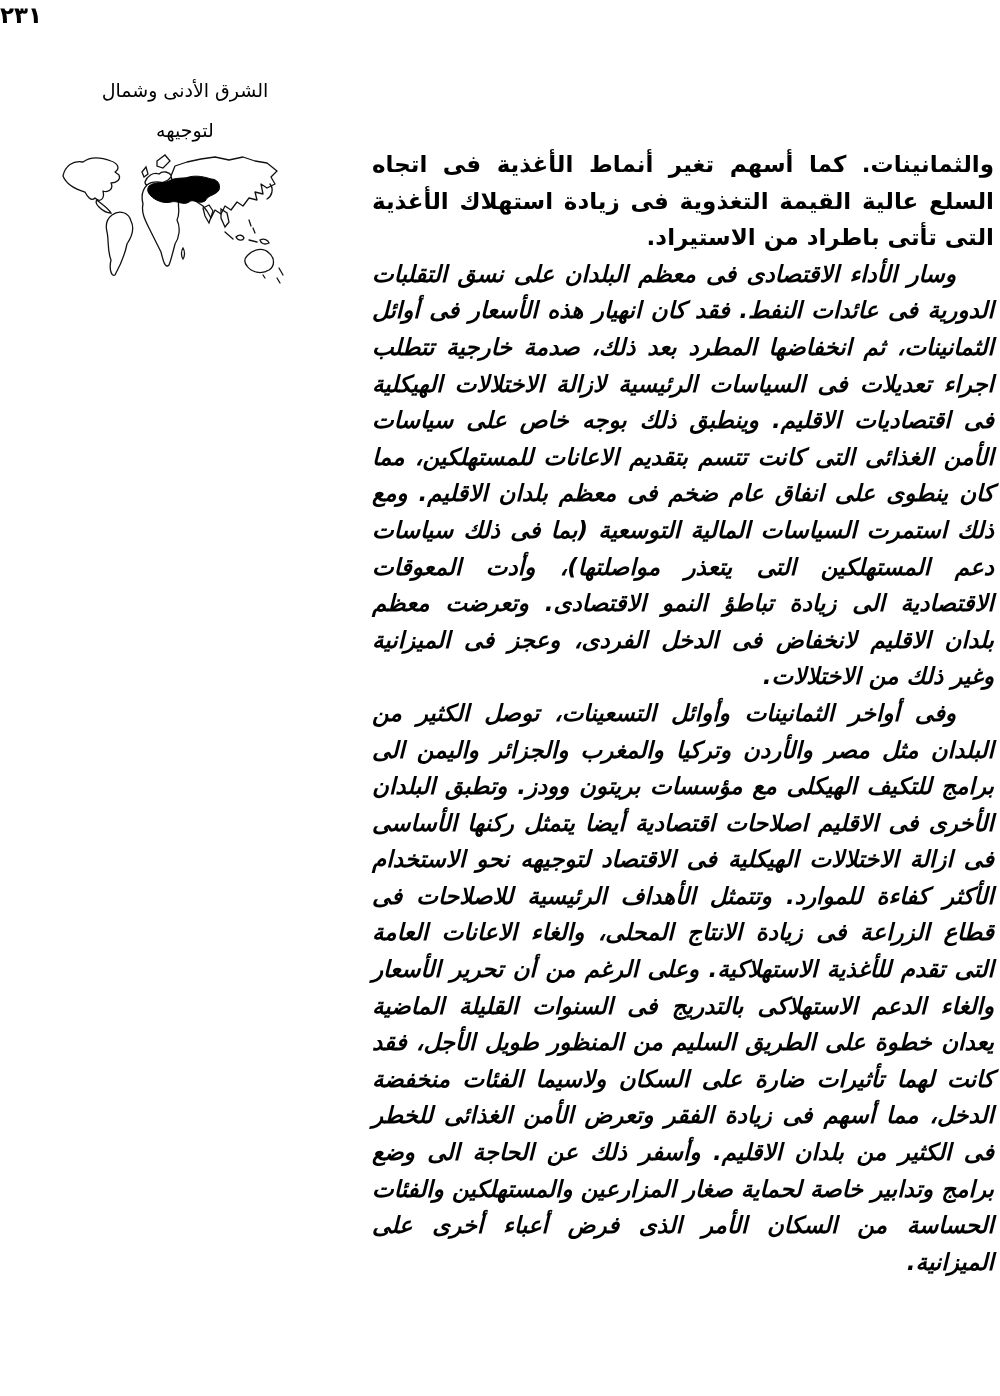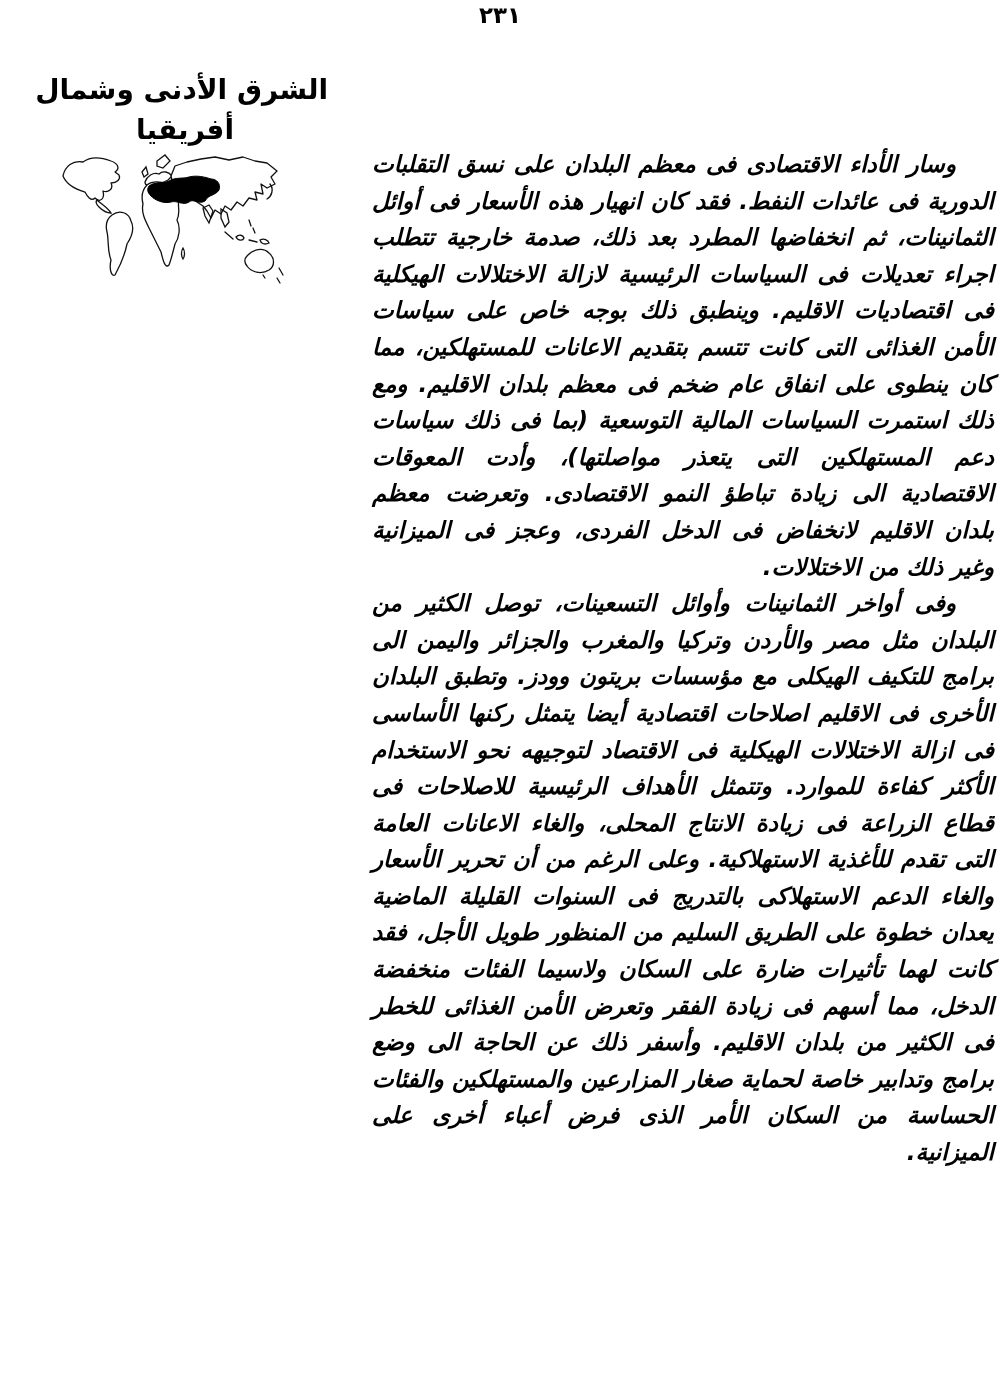--- a/index.html
+++ b/index.html
@@ -10,36 +10,36 @@
     position: relative;
     font-family: "DejaVu Sans", sans-serif;
     color: #000000;
     overflow: hidden;
   }
   .page-number {
     position: absolute;
     top: 2px;
     left: 0;
     width: 1000px;
-    text-align: center;
+    text-align: left;
     font-size: 23px;
     font-weight: bold;
     direction: rtl;
   }
   .region-block {
     position: absolute;
     left: 42px;
     top: 70px;
     width: 286px;
     text-align: center;
     direction: rtl;
   }
   .region-title-line {
-    font-size: 28px;
-    font-weight: bold;
+    font-size: 19px;
+    font-weight: normal;
     line-height: 40px;
     white-space: nowrap;
   }
   .map-wrap {
     position: absolute;
     left: 52px;
     top: 148px;
     width: 250px;
     height: 150px;
   }
@@ -62,21 +62,21 @@
   .body-column p { margin: 0; }
   .body-column p.indented { text-indent: 38px; font-style: italic; }
 </style>
 </head>
 <body>
 
 <div class="page-number">٢٣١</div>
 
 <div class="region-block">
   <div class="region-title-line">الشرق  الأدنى وشمال</div>
-  <div class="region-title-line">أفريقيا</div>
+  <div class="region-title-line">لتوجيهه</div>
 </div>
 
 <div class="map-wrap">
   <svg viewBox="0 0 240 150" xmlns="http://www.w3.org/2000/svg">
 
     <path class="landmass" d="M6,28 C8,18 16,12 26,14 C34,8 46,10 54,13 C60,15 64,20 58,24 L62,27 C64,31 60,35 54,35 C57,41 51,45 46,43 C48,51 43,55 38,50 C34,54 30,48 28,44 C21,42 10,38 6,28 Z"></path>
 
     <path class="landline" d="M40,52 C44,56 50,59 54,65 C50,65 46,63 42,59 C40,57 38,54 40,52 Z"></path>
 
     <path class="landmass" d="M55,67 C63,61 72,65 74,73 C78,81 74,90 70,96 C68,106 64,116 58,127 C54,129 52,120 54,112 C50,102 52,92 50,84 C48,76 51,70 55,67 Z"></path>
@@ -107,15 +107,16 @@
 
     <path class="landmass" d="M190,108 C196,101 206,99 212,105 C218,110 218,118 212,122 C204,127 194,124 190,118 C187,114 187,111 190,108 Z"></path>
 
     <path class="landline" d="M206,127 L208,130 M222,120 L226,127 M220,130 L223,135"></path>
 
     <path class="region-fill" d="M92,38 C98,33 106,36 112,33 C118,29 126,31 132,29 C140,27 148,29 154,31 C160,31 164,36 162,42 C158,48 152,46 148,53 C142,57 136,50 132,54 C126,58 120,52 114,54 C106,56 98,52 94,48 C90,44 90,41 92,38 Z"></path>
   </svg>
 </div>
 
 <div class="body-column">
+  <p>والثمانينات. كما أسهم تغير أنماط الأغذية فى اتجاه السلع عالية القيمة التغذوية فى زيادة استهلاك الأغذية التى تأتى باطراد من الاستيراد.</p>
   <p class="indented">وسار الأداء الاقتصادى فى معظم البلدان على نسق التقلبات الدورية فى عائدات النفط. فقد كان انهيار هذه الأسعار فى أوائل الثمانينات، ثم انخفاضها المطرد بعد ذلك، صدمة خارجية تتطلب اجراء تعديلات فى السياسات الرئيسية لازالة الاختلالات الهيكلية فى اقتصاديات الاقليم. وينطبق ذلك بوجه خاص على سياسات الأمن الغذائى التى كانت تتسم بتقديم الاعانات للمستهلكين، مما كان ينطوى على انفاق عام ضخم فى معظم بلدان الاقليم. ومع ذلك استمرت السياسات المالية التوسعية (بما فى ذلك سياسات دعم المستهلكين التى يتعذر مواصلتها)، وأدت المعوقات الاقتصادية الى زيادة تباطؤ النمو الاقتصادى. وتعرضت معظم بلدان الاقليم لانخفاض فى الدخل الفردى، وعجز فى الميزانية وغير ذلك من الاختلالات.</p>
   <p class="indented">وفى أواخر الثمانينات وأوائل التسعينات، توصل الكثير من البلدان مثل مصر والأردن وتركيا والمغرب والجزائر واليمن الى برامج للتكيف الهيكلى مع مؤسسات بريتون وودز. وتطبق البلدان الأخرى فى الاقليم اصلاحات اقتصادية أيضا يتمثل ركنها الأساسى فى ازالة الاختلالات الهيكلية فى الاقتصاد لتوجيهه نحو الاستخدام الأكثر كفاءة للموارد. وتتمثل الأهداف الرئيسية للاصلاحات فى قطاع الزراعة فى زيادة الانتاج المحلى، والغاء الاعانات العامة التى تقدم للأغذية الاستهلاكية. وعلى الرغم من أن تحرير الأسعار والغاء الدعم الاستهلاكى بالتدريج فى السنوات القليلة الماضية يعدان خطوة على الطريق السليم من المنظور طويل الأجل، فقد كانت لهما تأثيرات ضارة على السكان ولاسيما الفئات منخفضة الدخل، مما أسهم فى زيادة الفقر وتعرض الأمن الغذائى للخطر فى الكثير من بلدان الاقليم. وأسفر ذلك عن الحاجة الى وضع برامج وتدابير خاصة لحماية صغار المزارعين والمستهلكين والفئات الحساسة من السكان الأمر الذى فرض أعباء أخرى على الميزانية.</p>
 </div>
 
 </body></html>

